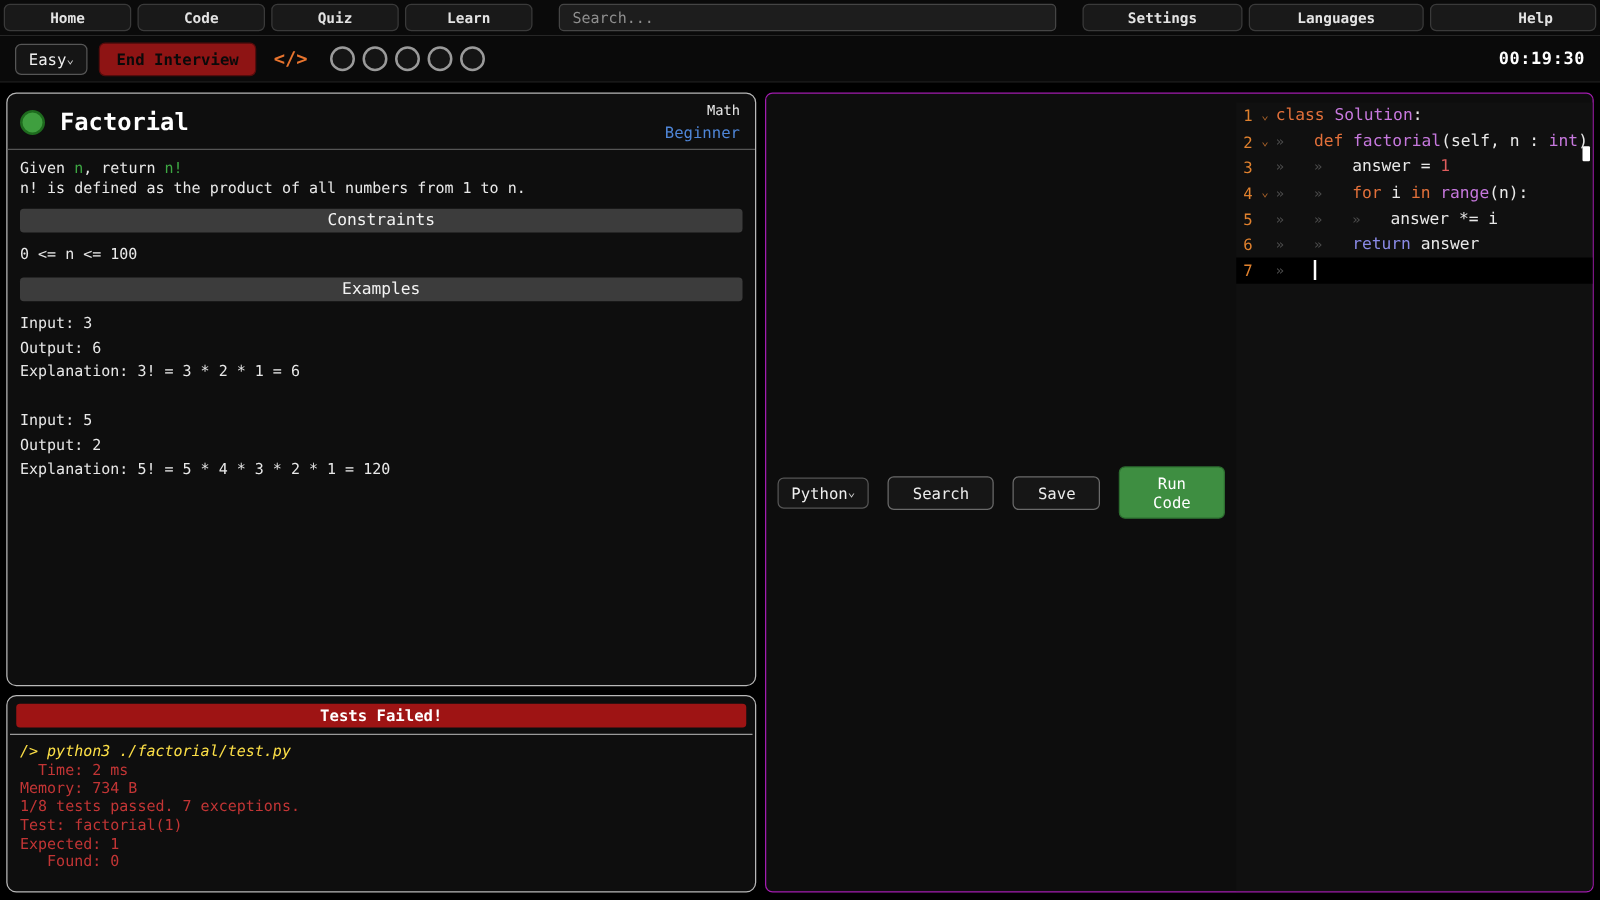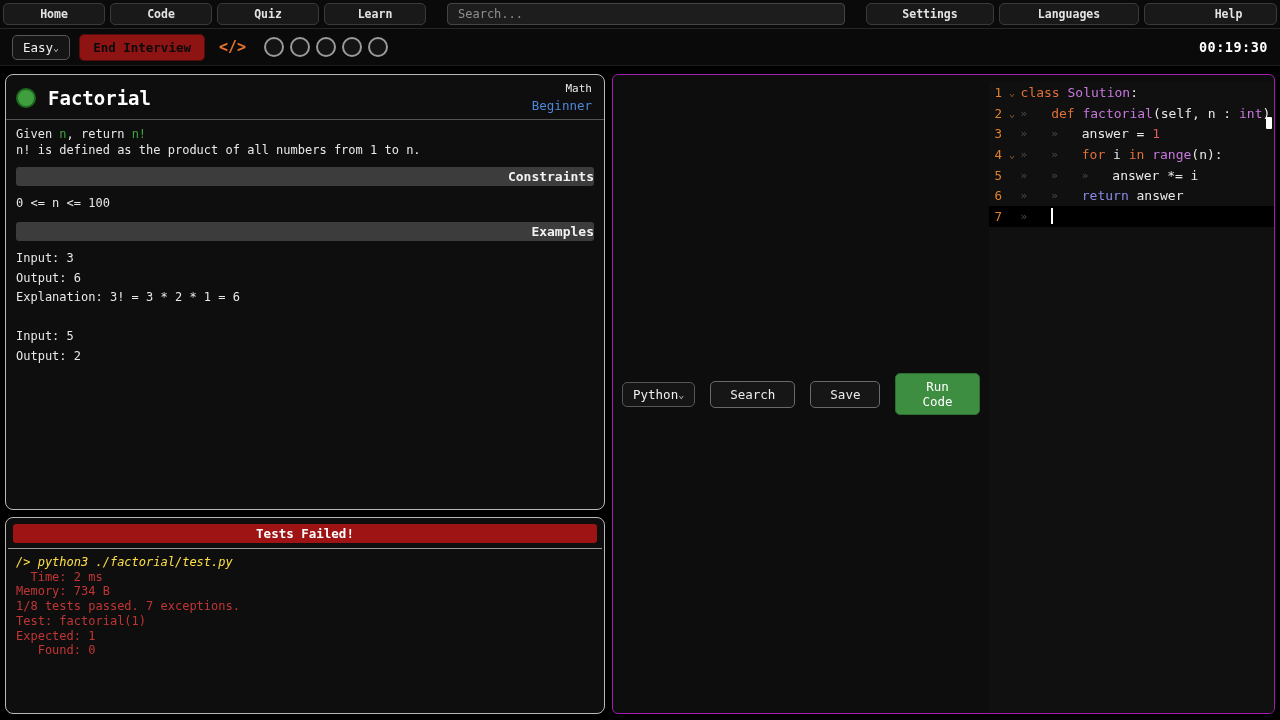--- a/index.html
+++ b/index.html
@@ -33,35 +33,35 @@
   .circles { display:flex; gap:6px; align-items:center; }
   .circle { width:20px; height:20px; border:2px solid #9a9a9a; border-radius:50%;
     background:#141414; display:inline-block; cursor:pointer; }
   .timer { margin-left:auto; font-weight:bold; font-size:13.5px; color:#fff; letter-spacing:0.5px; }
 
   
   .main { display:flex; gap:7px; padding:8px 5px 6px; height:654px; }
   .left-col { width:600px; display:flex; flex-direction:column; gap:7px; }
   .panel { background:#0e0e0e; border:1px solid #b8b8b8; border-radius:8px; overflow:hidden; }
   .problem-panel { flex:1; }
-  .tests-panel { height:197px; }
+  .tests-panel { height:158px; }
 
   
   .problem-header { display:flex; align-items:center; padding:7px 12px 6px 10px;
     border-bottom:1px solid #555; }
   .status-dot { width:20px; height:20px; border-radius:50%; background:#3f9f3f;
     border:2px solid #1e6b1e; flex:none; }
   .problem-title { font-size:19px; font-weight:bold; margin-left:12px; color:#fff; }
   .header-right { margin-left:auto; text-align:right; display:flex; flex-direction:column; gap:3px; }
   .cat { font-size:11px; color:#e8e8e8; }
   .lvl { font-size:12.5px; color:#4f86d8; }
   .problem-body { padding:7px 10px; font-size:12px; }
   .intro-line { line-height:15.5px; white-space:pre; }
   .t-plain { color:#e8e8e8; } .t-green { color:#3da843; }
-  .section-bar { background:#3c3c3c; border-radius:3px; text-align:right; font-weight:bold;
+  .section-bar { background:#3c3c3c; border-radius:3px; text-align:center; font-weight:normal;
     font-size:13px; color:#f2f2f2; padding:2px 0; margin:9px 0 8px; }
   .plain-line { line-height:19px; white-space:pre; }
   .example { margin-bottom:19.5px; }
   .ex-line { line-height:19.5px; white-space:pre; }
 
   
   .tests-banner { margin:6px 7px 5px; background:#9e1414; border-radius:3px; text-align:center;
     font-weight:bold; font-size:12.5px; color:#fff; padding:2px 0; }
   .tests-sep { border-top:1px solid #9a9a9a; margin:0 2px 4px; }
   .test-console { padding:2px 10px; font-size:12px; }
@@ -146,20 +146,21 @@
         <div class="section-bar" data-name="examples-header">Examples</div>
         <div data-name="examples-list">
             <div class="example" data-name="example-1">
               <div class="ex-line" data-name="example-line">Input: 3</div>
               <div class="ex-line" data-name="example-line">Output: 6</div>
               <div class="ex-line" data-name="example-line">Explanation: 3! = 3 * 2 * 1 = 6</div>
             </div>
             <div class="example" data-name="example-2">
               <div class="ex-line" data-name="example-line">Input: 5</div>
               <div class="ex-line" data-name="example-line">Output: 2</div>
+              <div class="ex-line" data-name="example-line">Explanation: 5! = 5 * 4 * 3 * 2 * 1 = 120</div>
             </div>
           </div>
       </div>
     </section>
 
     <section class="panel tests-panel" data-name="tests-panel">
       <div class="tests-banner" data-name="tests-banner">Tests Failed!</div>
       <div class="tests-sep" data-name="tests-separator"></div>
       <div class="test-console" data-name="test-console">
           <div class="console-line c-white" data-name="console-line">/&gt; python3 ./factorial/test.py</div>

